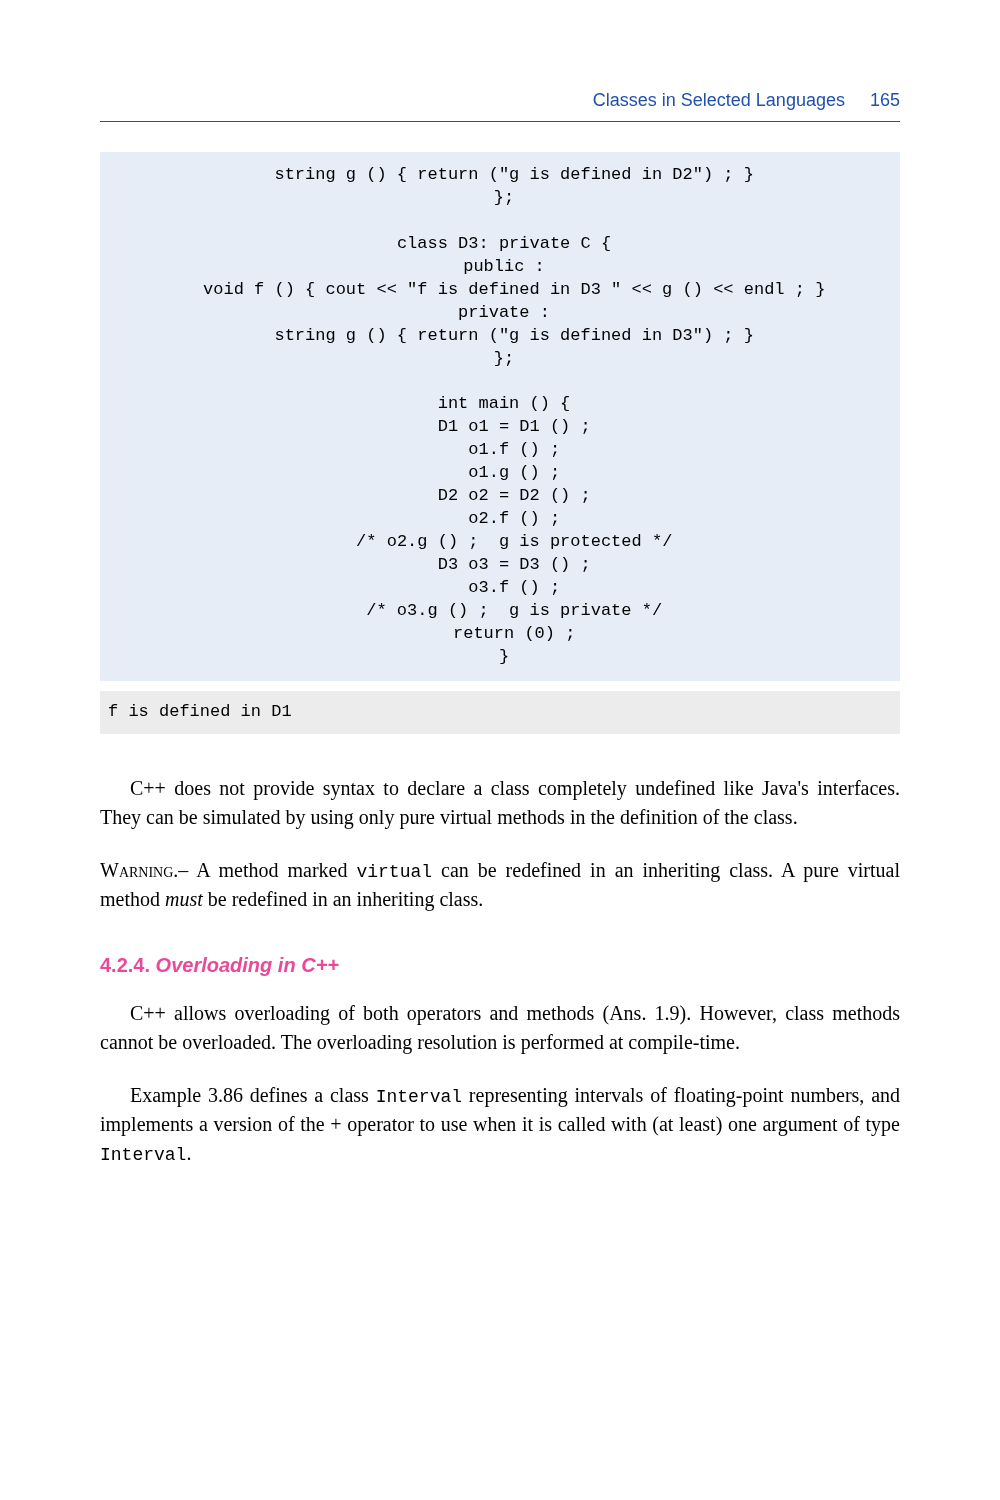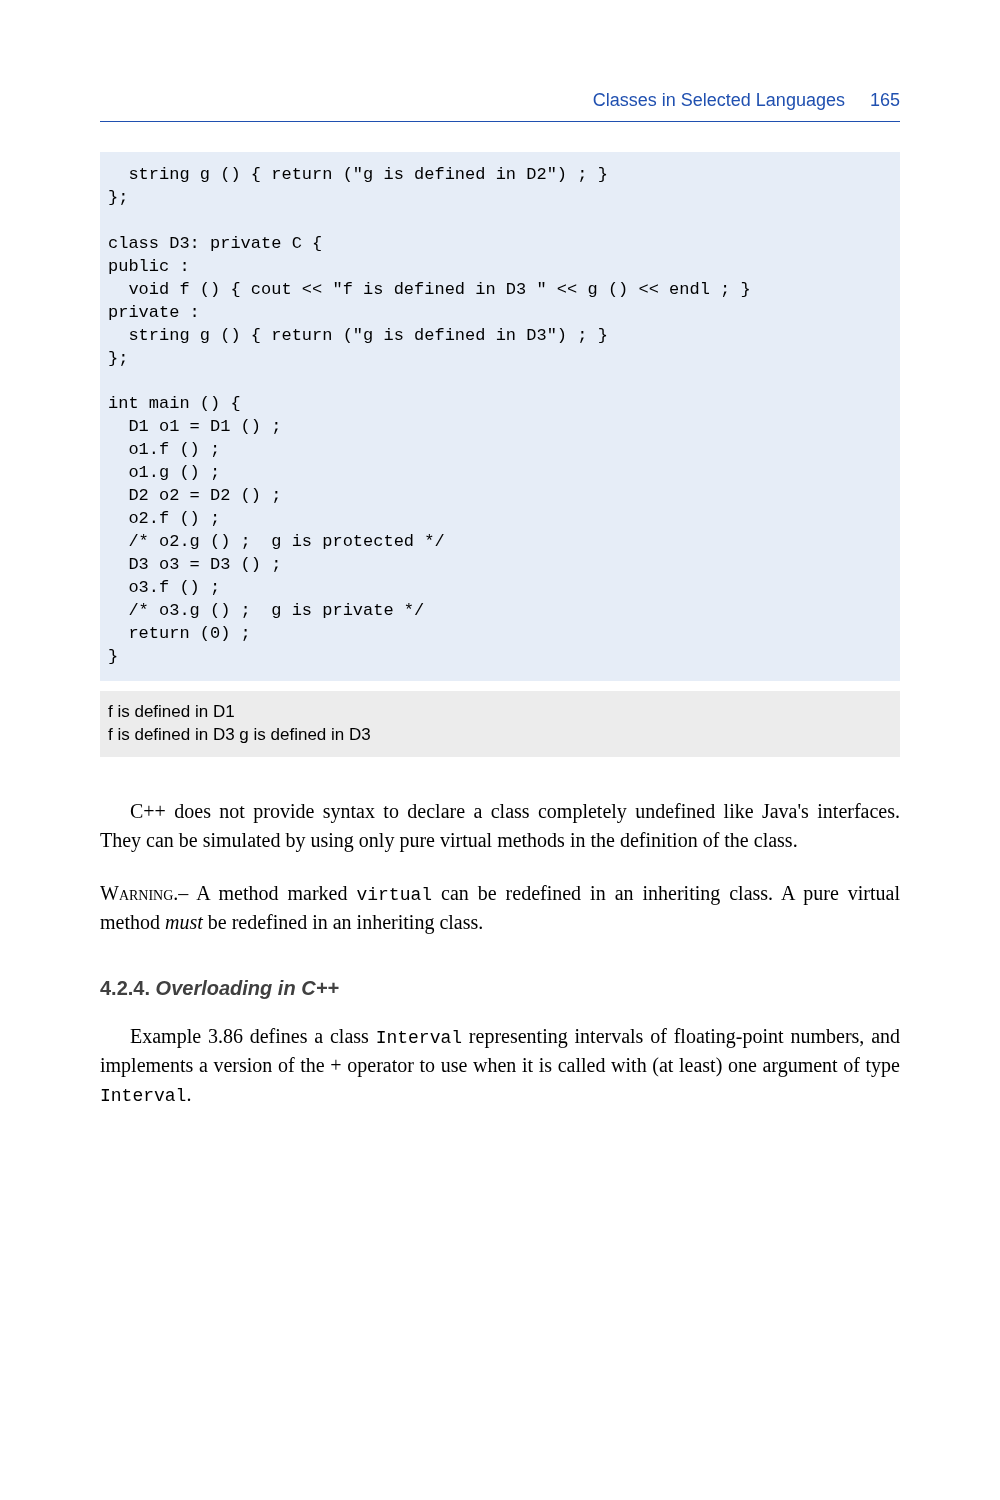--- a/index.html
+++ b/index.html
@@ -31,24 +31,25 @@
       background: #e6edf7;
       font-family: "Courier New", Courier, monospace;
       font-size: 17px;
       line-height: 1.35;
       padding: 12px 0 12px 0;
       white-space: pre;
       margin-bottom: 10px;
     }
     .code-block .line {
       padding-left: 8px;
+      text-align: center;
     }
     .output-block {
       background: #ececec;
-      font-family: Liberation Sans, sans-serif;
+      font-family: Liberation Mono, monospace;
       font-size: 17px;
       line-height: 1.35;
       padding: 10px 0 10px 0;
       white-space: pre;
       margin-bottom: 40px;
     }
     .output-block .line {
       padding-left: 8px;
     }
     .para {
@@ -61,21 +62,21 @@
       text-indent: 30px;
     }
     .smallcaps {
       font-variant: small-caps;
     }
     .mono {
       font-family: "Courier New", Courier, monospace;
       font-size: 18px;
     }
     .section-heading {
-      color: #404040;
+      color: #ec4899;
       font-family: Arial, Helvetica, sans-serif;
       font-weight: bold;
       font-size: 20px;
       margin-top: 40px;
       margin-bottom: 22px;
     }
     .section-heading .num {
       font-style: normal;
     }
     .section-heading .title {
@@ -88,32 +89,33 @@
 
 <div class="page">
 
   <div class="header-line">
     <span>Classes in Selected Languages</span>
     <span class="header-page-num">165</span>
   </div>
 
   <div class="code-block" id="code1"><div class="line">  string g () { return ("g is defined in D2") ; }</div><div class="line">};</div><div class="line">&nbsp;</div><div class="line">class D3: private C {</div><div class="line">public :</div><div class="line">  void f () { cout &lt;&lt; "f is defined in D3 " &lt;&lt; g () &lt;&lt; endl ; }</div><div class="line">private :</div><div class="line">  string g () { return ("g is defined in D3") ; }</div><div class="line">};</div><div class="line">&nbsp;</div><div class="line">int main () {</div><div class="line">  D1 o1 = D1 () ;</div><div class="line">  o1.f () ;</div><div class="line">  o1.g () ;</div><div class="line">  D2 o2 = D2 () ;</div><div class="line">  o2.f () ;</div><div class="line">  /* o2.g () ;  g is protected */</div><div class="line">  D3 o3 = D3 () ;</div><div class="line">  o3.f () ;</div><div class="line">  /* o3.g () ;  g is private */</div><div class="line">  return (0) ;</div><div class="line">}</div></div>
 
-  <div class="output-block" id="output1"><div class="line">f is defined in D1</div><div class="line">f is defined in D3 g is defined in D3</div></div>
+  <div class="output-block" id="output1"><div class="line">f is defined in D1</div></div>
 
   <div class="para indent">C++ does not provide syntax to declare a class completely undefined like Java's interfaces. They can be simulated by using only pure virtual methods in the definition of the class.</div>
 
   <div class="para">
     <span class="smallcaps">Warning</span><span>.– A method marked </span><span class="mono">virtual</span><span> can be redefined in an inheriting class. A pure virtual method </span><em class="italic">must</em><span> be redefined in an inheriting class.</span>
   </div>
 
   <div class="section-heading">
     <span class="num">4.2.4.</span>
     <span> </span>
     <span class="title">Overloading in C++</span>
   </div>
 
+  <div class="para indent">C++ allows overloading of both operators and methods (Ans. 1.9). However, class methods cannot be overloaded. The overloading resolution is performed at compile-time.</div>
 
   <div class="para indent">
     <span>Example 3.86 defines a class </span><span class="mono">Interval</span><span> representing intervals of floating-point numbers, and implements a version of the + operator to use when it is called with (at least) one argument of type </span><span class="mono">Interval</span><span>.</span>
   </div>
 
 </div>
 
 </body></html>

